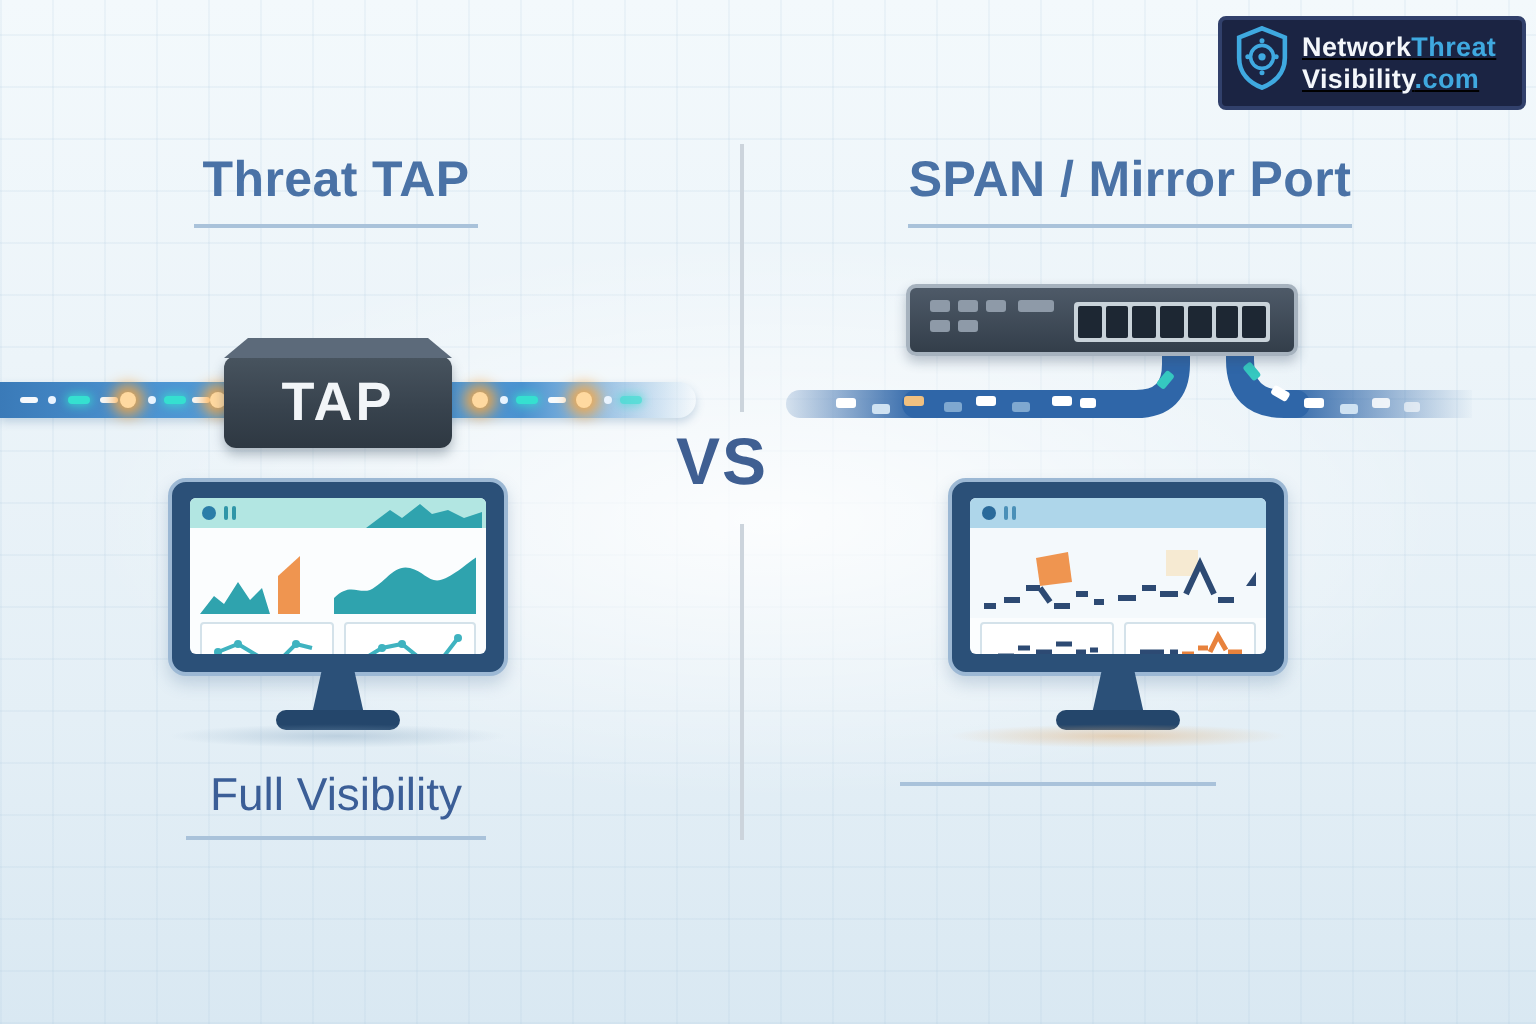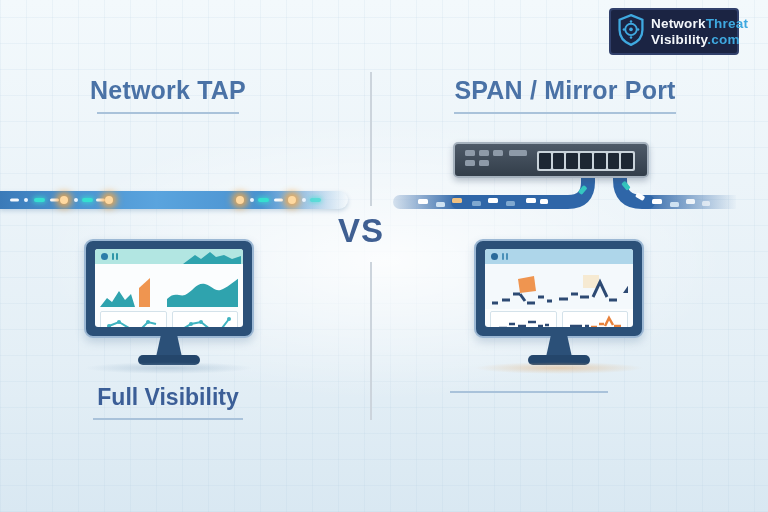--- a/index.html
+++ b/index.html
@@ -7,29 +7,29 @@
     position:relative;width:768px;height:512px;overflow:hidden;
     font-family:"Liberation Sans", sans-serif;
     background:
       repeating-linear-gradient(0deg, rgba(165,195,218,.13) 0 1px, transparent 1px 26px),
       repeating-linear-gradient(90deg, rgba(165,195,218,.13) 0 1px, transparent 1px 26px),
       linear-gradient(180deg,#f3f9fc 0%,#ecf4f9 35%,#e4eff6 70%,#d9e8f2 100%);
   }
   .glow-mid{position:absolute;left:40px;top:120px;width:688px;height:280px;
     background:radial-gradient(ellipse at 50% 50%, rgba(255,255,255,.85), rgba(255,255,255,0) 70%);}
   
-  .logo{position:absolute;left:609px;top:8px;width:130px;height:47px;
+  .logo{position:absolute;left:609px;top:8px;width:154px;height:47px;
     background:#1b2443;border:2px solid #31406b;border-radius:4px;
-    display:flex;align-items:center;padding:0 6px;box-sizing:border-box;gap:6px;}
+    display:flex;align-items:center;padding:0 6px;box-sizing:border-box;gap:6px;text-decoration:underline;}
   .logo .txt{font-size:13.5px;font-weight:bold;line-height:1.15;letter-spacing:.2px;color:#f4f7fb;}
   .logo .accent{color:#3fa9e0;}
   
   .h-title{position:absolute;text-align:center;font-weight:bold;font-size:25px;color:#4a72a6;letter-spacing:.2px;}
   .h-title .rule{height:2px;background:#a9c2da;margin:7px auto 0;}
-  .caption{position:absolute;text-align:center;font-weight:bold;font-size:23px;color:#3b5e97;}
+  .caption{position:absolute;text-align:center;font-weight:normal;font-size:23px;color:#3b5e97;}
   .caption .rule{height:2px;background:#a9c2da;margin:7px auto 0;}
   
   .divider{position:absolute;left:370px;width:2px;background:#ccd4dc;}
   .vs{position:absolute;left:338px;top:212px;width:66px;text-align:left;
     font-size:33px;font-weight:bold;color:#3f5f92;letter-spacing:1px;}
   
   .cable-left{position:absolute;left:0;top:191px;width:348px;height:18px;border-radius:0 9px 9px 0;
     background:linear-gradient(90deg,#3a7ab8 0%,#4b92d0 20%,#5aa4de 45%,#4b92d0 75%,rgba(75,146,208,0) 100%);
     box-shadow:0 2px 4px rgba(60,110,160,.25);}
   .pk{position:absolute;top:50%;transform:translateY(-50%);}
@@ -92,21 +92,21 @@
         <circle cx="12" cy="20.5" r="1.1" fill="#3fa9e0"></circle>
       </svg>
     </span>
     <span class="txt">
       <span>Network</span><span class="accent">Threat</span><br>
       <span>Visibility</span><span class="accent">.com</span>
     </span>
   </div>
 
   <div class="h-title" style="left:68px;top:76px;width:200px;">
-    <span>Network TAP</span>
+    <span>Threat TAP</span>
     <div class="rule" style="width:142px;"></div>
   </div>
   <div class="h-title" style="left:425px;top:76px;width:280px;">
     <span>SPAN / Mirror Port</span>
     <div class="rule" style="width:222px;"></div>
   </div>
 
   <div class="divider" style="top:72px;height:134px;"></div>
   <div class="divider" style="top:262px;height:158px;"></div>
   <div class="vs">VS</div>
@@ -123,20 +123,23 @@
     <span class="pk glow-o" style="left:105px"></span>
     <span class="pk glow-o" style="left:236px"></span>
     <span class="pk dot-w" style="left:250px"></span>
     <span class="pk dash-t" style="left:258px"></span>
     <span class="pk dash-w" style="left:274px"></span>
     <span class="pk glow-o" style="left:288px"></span>
     <span class="pk dot-w" style="left:302px"></span>
     <span class="pk dash-t" style="left:310px;opacity:.7"></span>
   </div>
 
+  <div class="tap">
+    <span class="tap-label">TAP</span>
+  </div>
 
   <div class="monitor-group" style="left:84px;top:239px;">
     <div class="mon-frame">
       <div class="mon-screen">
         <div class="mon-header" style="background:#b2e6e2;">
           <span class="hdr-dot" style="background:#2b7da8;"></span>
           <span class="hdr-bar" style="left:17px;background:#2f96a8;"></span>
           <span class="hdr-bar" style="left:21px;background:#2f96a8;"></span>
           <svg width="58" height="15" style="position:absolute;right:2px;bottom:0;">
             <polygon points="0,15 12,6 18,10 27,3 33,8 41,6 49,10 58,7 58,15" fill="#2fa3ae"></polygon>

